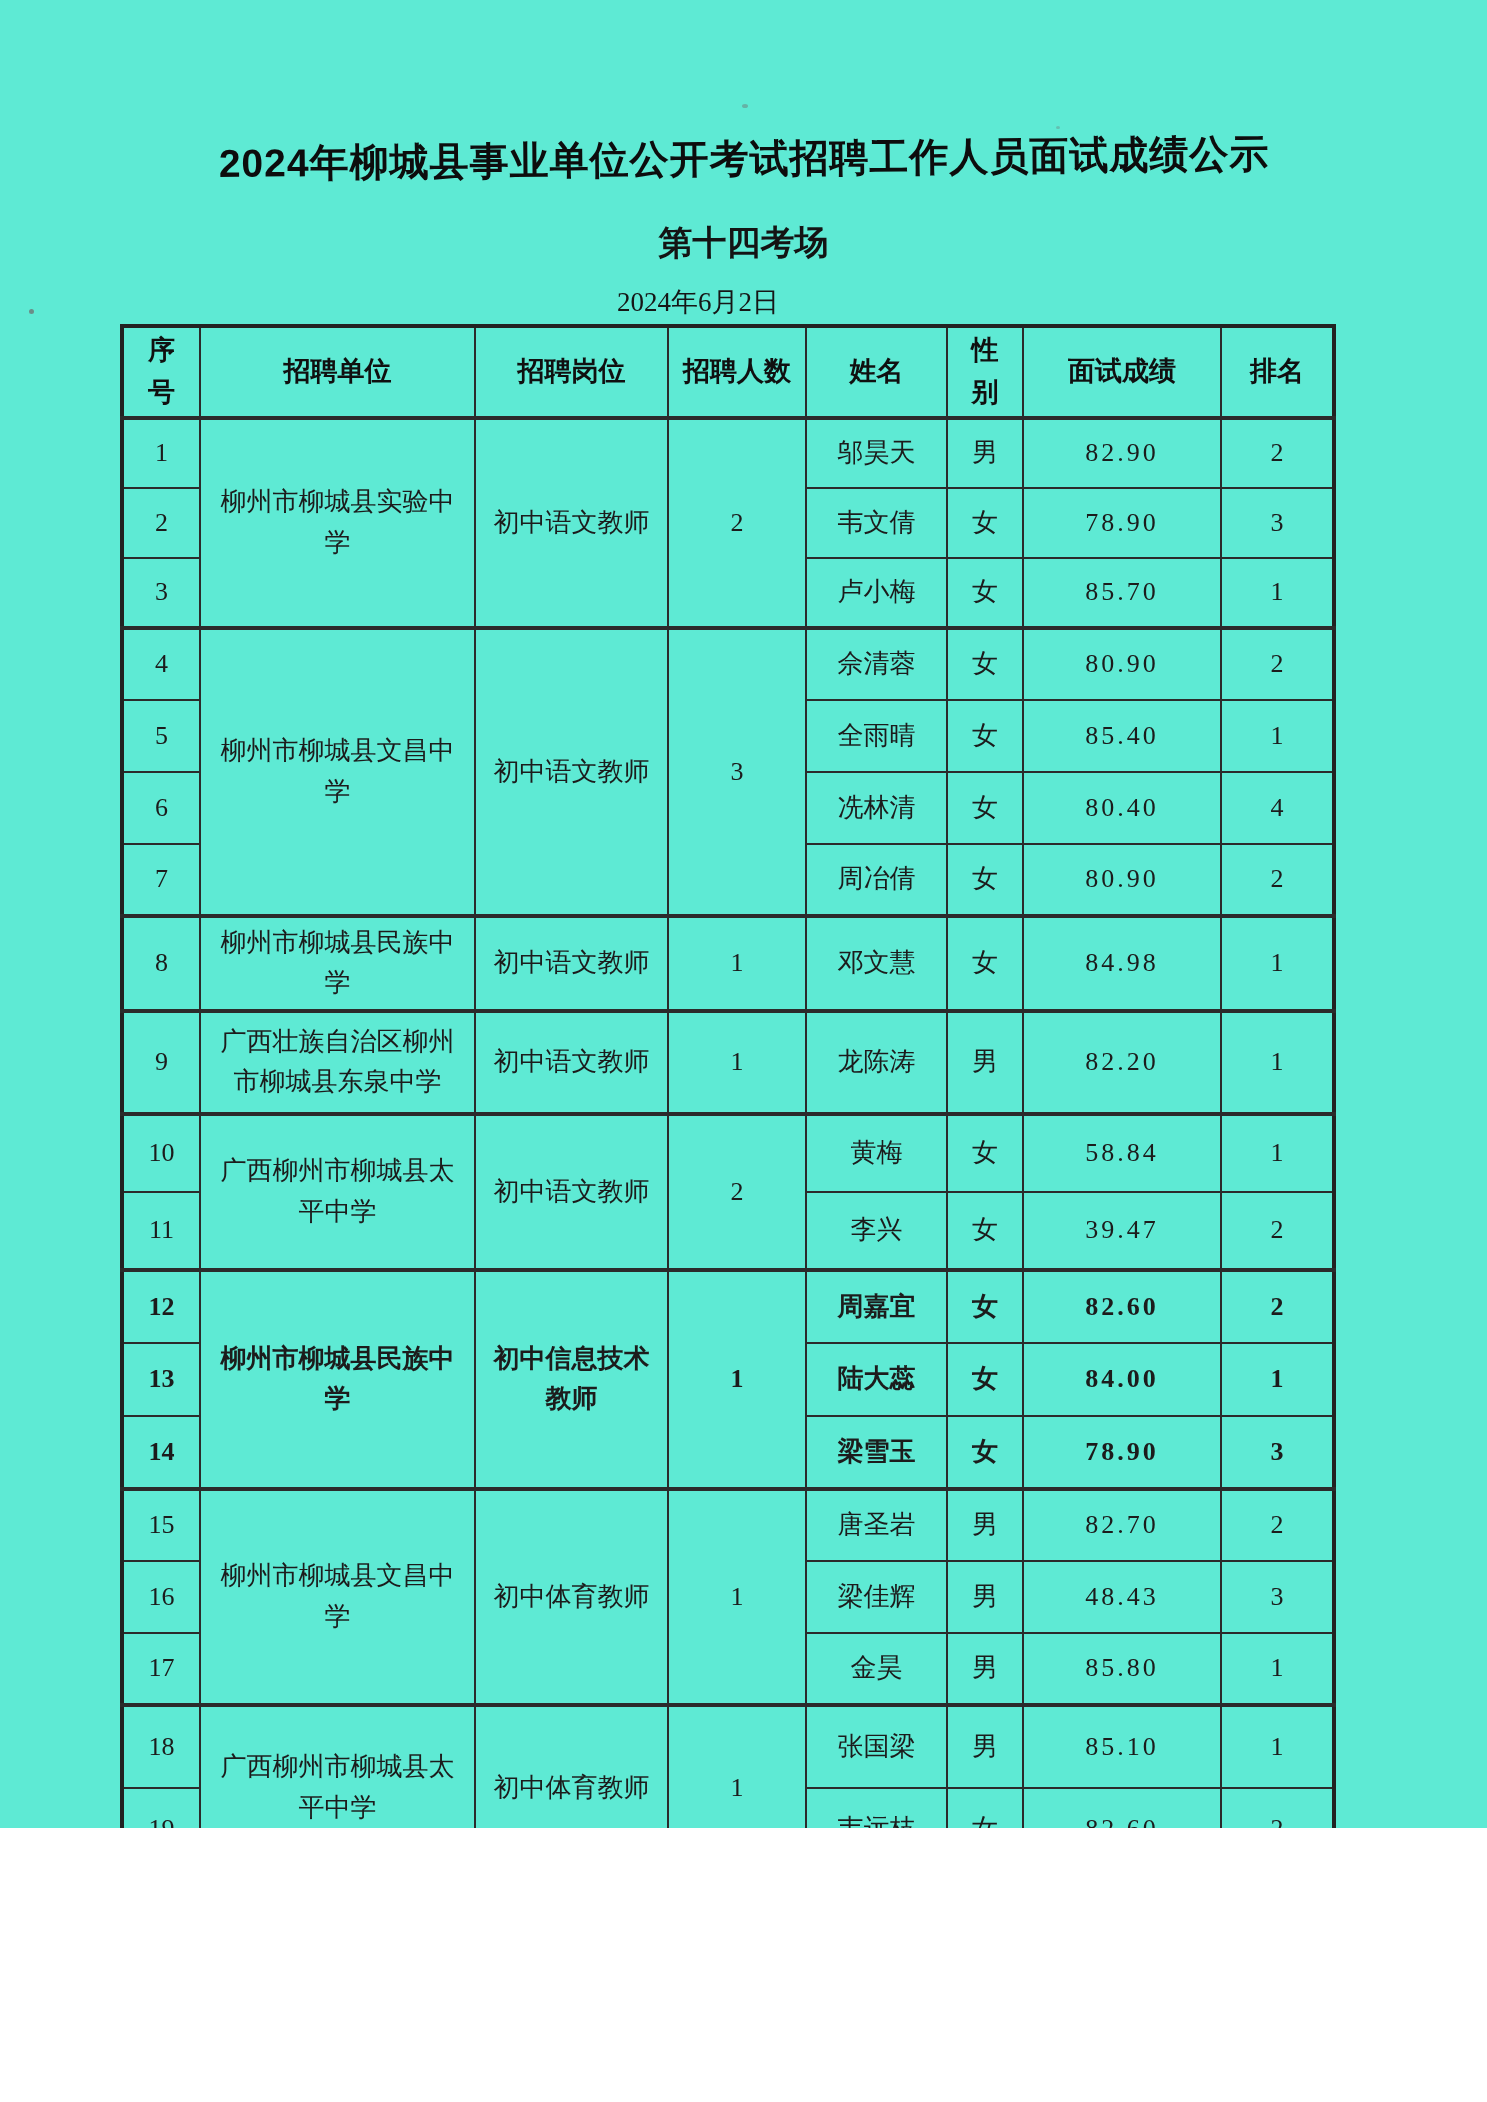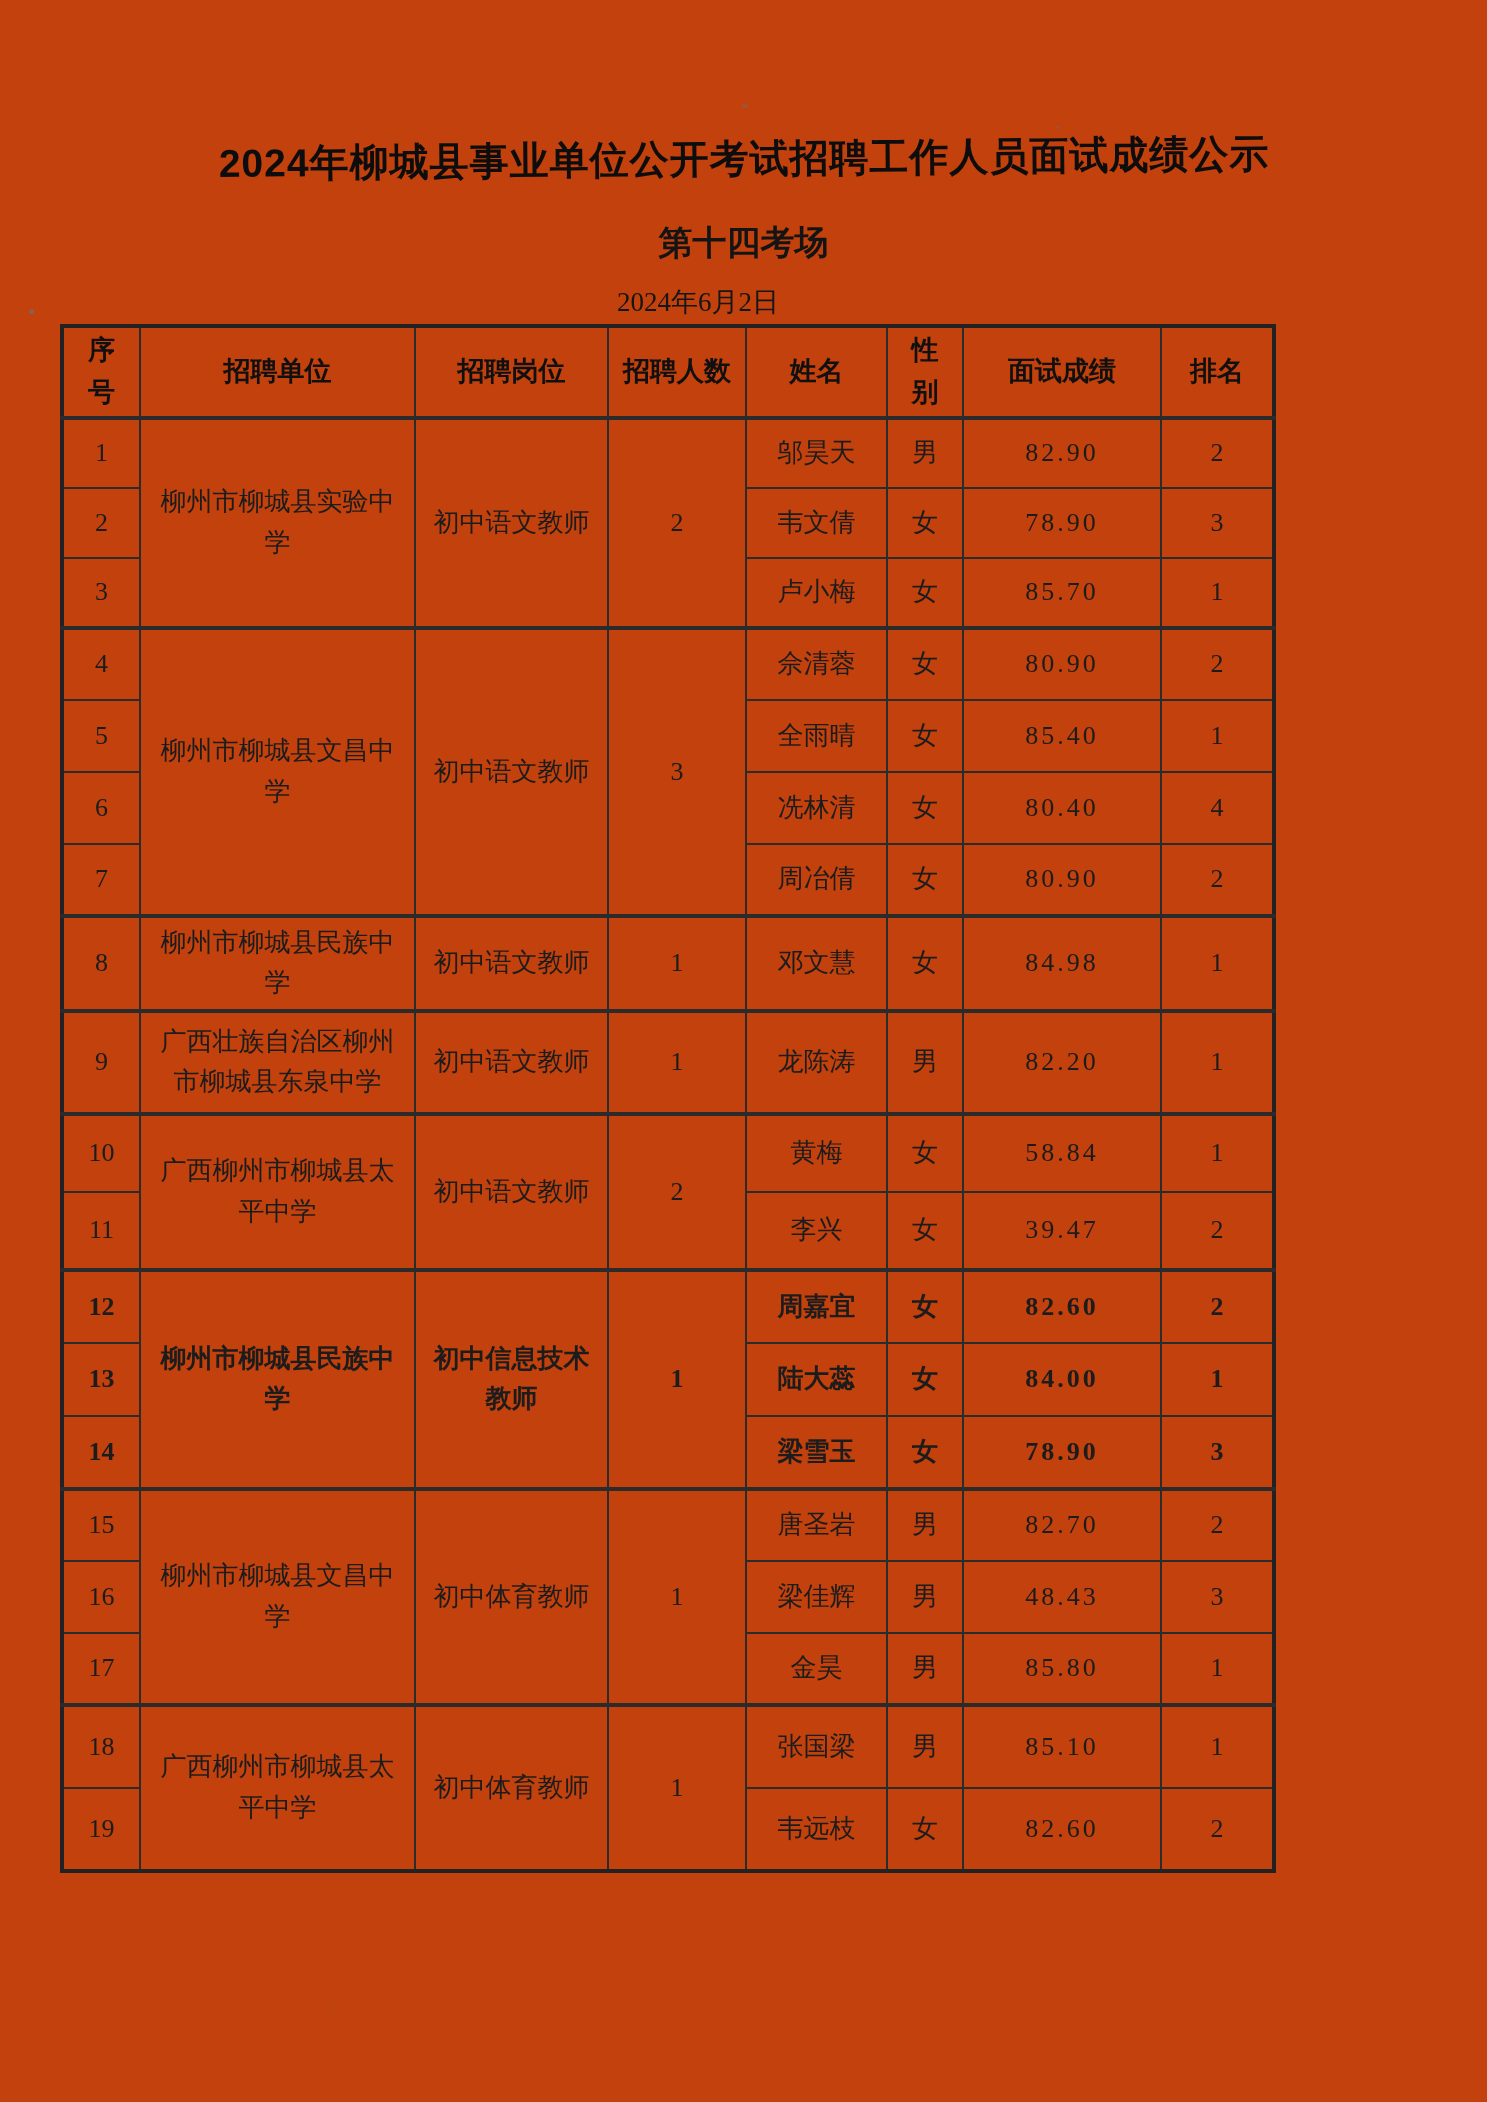--- a/index.html
+++ b/index.html
@@ -3,22 +3,22 @@
 <meta charset="utf-8">
 <style>
   html, body {
     margin: 0;
     padding: 0;
     background: #ffffff;
   }
   .page {
     position: relative;
     width: 1487px;
-    height: 2102px;
-    background: #c2410c;
+    height: 1828px;
+    background: #5eead4;
     overflow: hidden;
     color: #1c1c1c;
     font-family: "Liberation Serif", serif;
   }
   
   .doc-title {
     margin: 0;
     padding-top: 132px;
     text-align: center;
     font-family: "Liberation Sans", sans-serif;
@@ -46,21 +46,21 @@
     padding-right: 112px;
     box-sizing: border-box;
     font-size: 27px;
     color: #161616;
   }
   
   table.score-table {
     border-collapse: collapse;
     table-layout: fixed;
     width: 1212px;
-    margin-left: 60px;
+    margin-left: 120px;
     border: 4px solid #222222;
   }
   table.score-table th,
   table.score-table td {
     border: 2px solid #2b2b2b;
     text-align: center;
     vertical-align: middle;
     padding: 2px 14px;
     font-size: 26px;
     line-height: 1.55;

